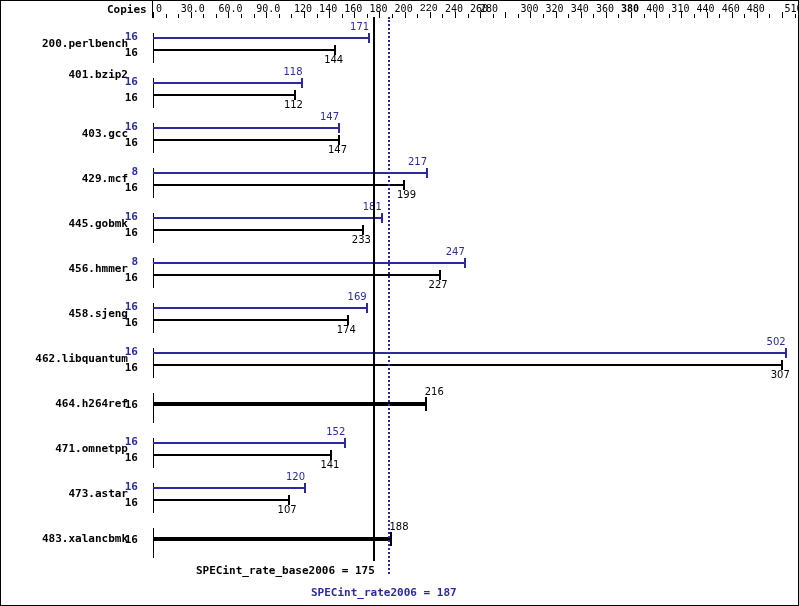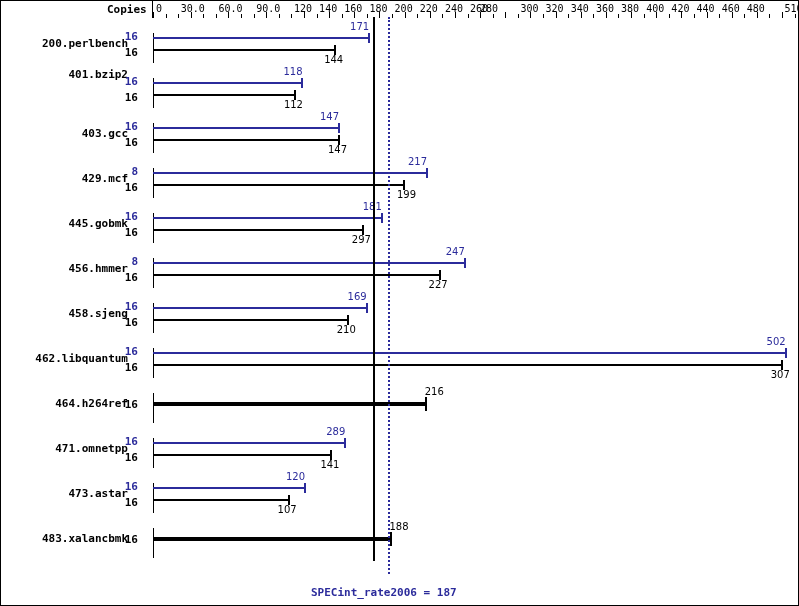--- a/index.html
+++ b/index.html
@@ -36,31 +36,31 @@
   <div id="axis">
       <div class="tick-label" style="left: 156px;">0</div>
       <div class="tick-label" style="left: 180.74px;">30.0</div>
       <div class="tick-label" style="left: 218.48px;">60.0</div>
       <div class="tick-label" style="left: 256.22px;">90.0</div>
       <div class="tick-label" style="left: 293.96px;">120</div>
       <div class="tick-label" style="left: 319.12px;">140</div>
       <div class="tick-label" style="left: 344.28px;">160</div>
       <div class="tick-label" style="left: 369.44px;">180</div>
       <div class="tick-label" style="left: 394.6px;">200</div>
-      <div class="tick-label" style="left: 419.76px;">220</div>
+      <div class="tick-label" style="left: 419.76px; font-family: Liberation Mono, monospace;">220</div>
       <div class="tick-label" style="left: 444.92px;">240</div>
       <div class="tick-label" style="left: 470.08px;">260</div>
       <div class="tick-label" style="left: 480px;">280</div>
       <div class="tick-label" style="left: 520.4px;">300</div>
       <div class="tick-label" style="left: 545.56px;">320</div>
       <div class="tick-label" style="left: 570.72px;">340</div>
       <div class="tick-label" style="left: 595.88px;">360</div>
-      <div class="tick-label" style="left: 621.04px;">380</div>
+      <div class="tick-label" style="left: 621.04px; font-weight: bold;">380</div>
       <div class="tick-label" style="left: 646.2px;">400</div>
-      <div class="tick-label" style="left: 671.36px;">420</div>
+      <div class="tick-label" style="left: 671.36px;">310</div>
       <div class="tick-label" style="left: 696.52px;">440</div>
       <div class="tick-label" style="left: 721.68px;">460</div>
       <div class="tick-label" style="left: 746.84px;">480</div>
       <div class="tick-label" style="left: 784.58px;">510</div>
       <div class="tick" style="left: 153px; top: 12px; height: 6px;"></div>
       <div class="tick" style="left: 166px; top: 14px; height: 4px;"></div>
       <div class="tick" style="left: 178px; top: 14px; height: 4px;"></div>
       <div class="tick" style="left: 191px; top: 12px; height: 6px;"></div>
       <div class="tick" style="left: 203px; top: 14px; height: 4px;"></div>
       <div class="tick" style="left: 216px; top: 14px; height: 4px;"></div>
@@ -163,21 +163,21 @@
       <div>
         <div class="group-tick" style="top:213px;height:30px"></div>
         <div class="bench-label" style="top:217px">445.gobmk</div>
         <div class="copies peak" style="top:210px">16</div>
         <div class="bar peak" style="top:217px;width:227.698px"></div>
         <div class="cap" style="left:380.698px;top:213px;height:10px;background:#2b2b9b"></div>
         <div class="val peak" style="left:362.698px;top:201px">181</div>
         <div class="copies base" style="top:226px">16</div>
         <div class="bar base" style="top:229px;width:208.828px"></div>
         <div class="cap" style="left:361.828px;top:225px;height:10px;background:#000"></div>
-        <div class="val base" style="left:351.828px;top:234px">297</div>
+        <div class="val base" style="left:351.828px;top:234px">233</div>
       </div>
       <div>
         <div class="group-tick" style="top:258px;height:30px"></div>
         <div class="bench-label" style="top:262px">456.hmmer</div>
         <div class="copies peak" style="top:255px">8</div>
         <div class="bar peak" style="top:262px;width:310.726px"></div>
         <div class="cap" style="left:463.726px;top:258px;height:10px;background:#2b2b9b"></div>
         <div class="val peak" style="left:445.726px;top:246px">247</div>
         <div class="copies base" style="top:271px">16</div>
         <div class="bar base" style="top:274px;width:285.566px"></div>
@@ -187,21 +187,21 @@
       <div>
         <div class="group-tick" style="top:303px;height:30px"></div>
         <div class="bench-label" style="top:307px">458.sjeng</div>
         <div class="copies peak" style="top:300px">16</div>
         <div class="bar peak" style="top:307px;width:212.602px"></div>
         <div class="cap" style="left:365.602px;top:303px;height:10px;background:#2b2b9b"></div>
         <div class="val peak" style="left:347.602px;top:291px">169</div>
         <div class="copies base" style="top:316px">16</div>
         <div class="bar base" style="top:319px;width:193.732px"></div>
         <div class="cap" style="left:346.73199999999997px;top:315px;height:10px;background:#000"></div>
-        <div class="val base" style="left:336.73199999999997px;top:324px">210</div>
+        <div class="val base" style="left:336.73199999999997px;top:324px">174</div>
       </div>
       <div>
         <div class="group-tick" style="top:348px;height:30px"></div>
         <div class="bench-label" style="top:352px">462.libquantum</div>
         <div class="copies peak" style="top:345px">16</div>
         <div class="bar peak" style="top:352px;width:631.516px"></div>
         <div class="cap" style="left:784.516px;top:348px;height:10px;background:#2b2b9b"></div>
         <div class="val peak" style="left:766.516px;top:336px">502</div>
         <div class="copies base" style="top:361px">16</div>
         <div class="bar base" style="top:364px;width:627.742px"></div>
@@ -215,21 +215,21 @@
         <div class="bar thick" style="top:402px;width:271.728px"></div>
         <div class="cap" style="left:424.728px;top:397px;height:14px;background:#000"></div>
         <div class="val base" style="left:424.728px;top:386px">216</div>
       </div>
       <div>
         <div class="group-tick" style="top:438px;height:30px"></div>
         <div class="bench-label" style="top:442px">471.omnetpp</div>
         <div class="copies peak" style="top:435px">16</div>
         <div class="bar peak" style="top:442px;width:191.216px"></div>
         <div class="cap" style="left:344.216px;top:438px;height:10px;background:#2b2b9b"></div>
-        <div class="val peak" style="left:326.216px;top:426px">289</div>
+        <div class="val peak" style="left:326.216px;top:426px">152</div>
         <div class="copies base" style="top:451px">16</div>
         <div class="bar base" style="top:454px;width:177.37800000000001px"></div>
         <div class="cap" style="left:330.37800000000004px;top:450px;height:10px;background:#000"></div>
         <div class="val base" style="left:320.37800000000004px;top:459px">141</div>
       </div>
       <div>
         <div class="group-tick" style="top:483px;height:30px"></div>
         <div class="bench-label" style="top:487px">473.astar</div>
         <div class="copies peak" style="top:480px">16</div>
         <div class="bar peak" style="top:487px;width:150.96px"></div>
@@ -244,14 +244,15 @@
         <div class="group-tick" style="top:528px;height:30px"></div>
         <div class="bench-label" style="top:532px">483.xalancbmk</div>
         <div class="copies base" style="top:533px">16</div>
         <div class="bar thick" style="top:537px;width:236.504px"></div>
         <div class="cap" style="left:389.504px;top:532px;height:14px;background:#000"></div>
         <div class="val base" style="left:389.504px;top:521px">188</div>
       </div>
     </div>
   <div class="ref-base"></div>
   <div class="ref-peak"></div>
+  <div class="summary" style="left:196px;top:564px;color:#000;">SPECint_rate_base2006 = 175</div>
   <div class="summary" style="left:311px;top:586px;color:#2b2b9b;">SPECint_rate2006 = 187</div>
 </div>
 
 </body></html>

